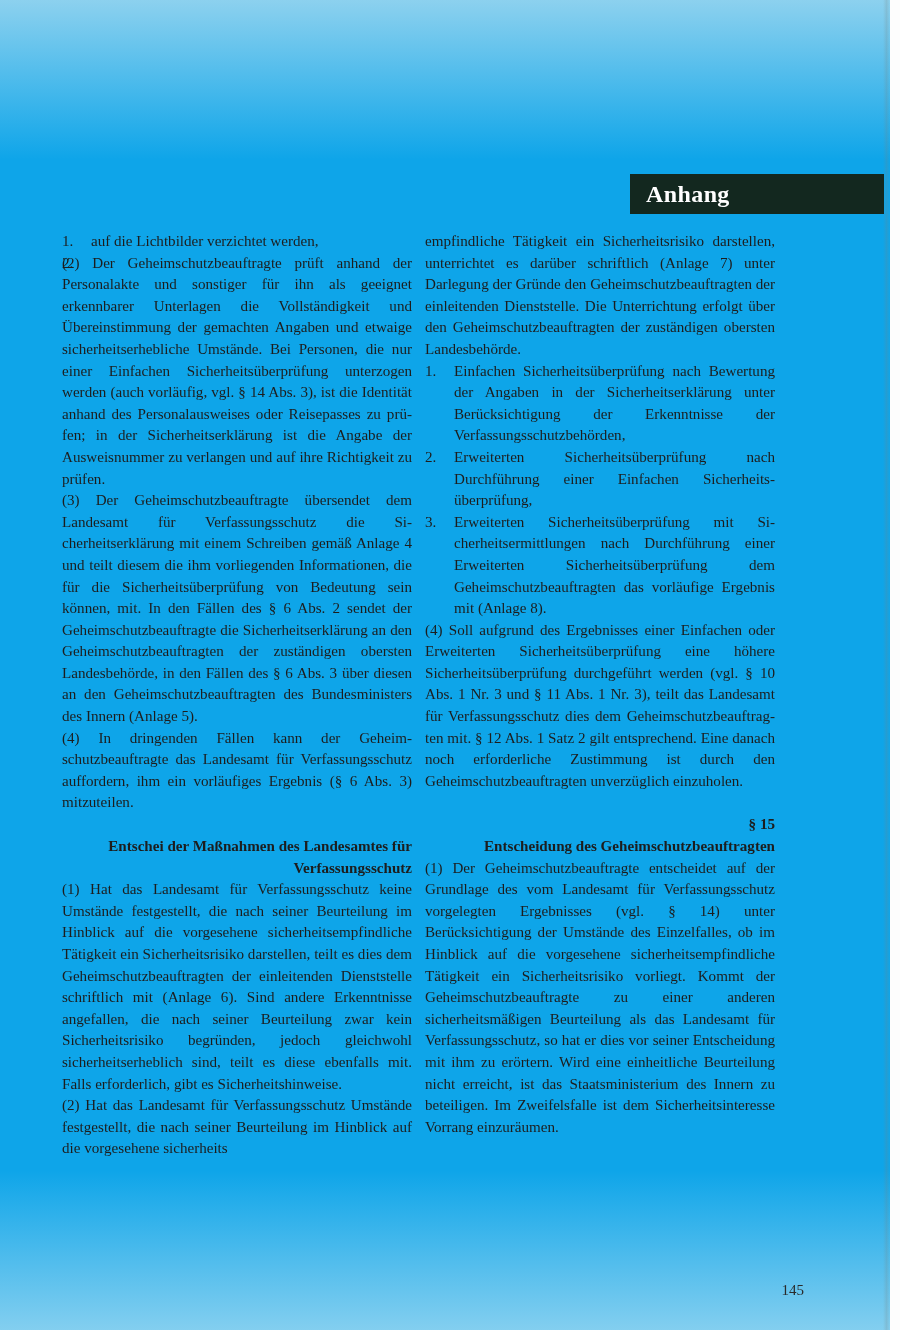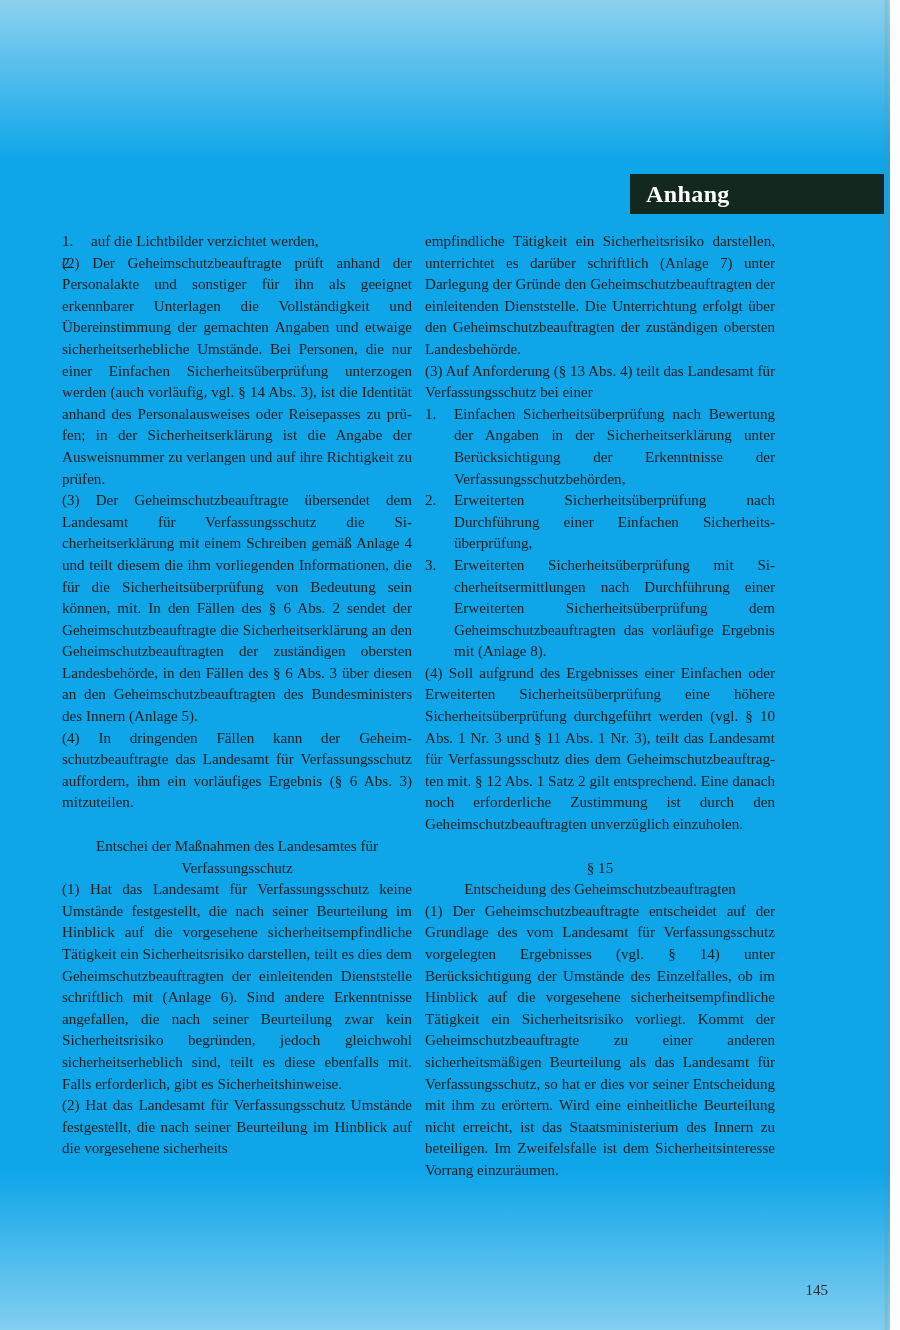--- a/index.html
+++ b/index.html
@@ -91,22 +91,22 @@
     hyphens: manual;
   }
   .para + .para { margin-top: 0; }
   .spacer-md { height: 22px; }
 
   h2.sec-num,
   h3.sec-title {
     margin: 0;
     font-size: 15.1px;
     line-height: 21.6px;
-    font-weight: normal;
-    text-align: center;
+    font-weight: bold;
+    text-align: right;
   }
 
   
   ol.numlist {
     margin: 0;
     padding: 0;
     list-style: none;
   }
   ol.numlist > li {
     position: relative;
@@ -117,21 +117,21 @@
   }
   ol.numlist > li > .num {
     position: absolute;
     left: 0;
     top: 0;
     width: 22px;
     text-align: left;
   }
   .pagenum {
     position: absolute;
-    right: 72px;
+    right: 96px;
     top: 1283px;
     font-size: 15px;
     line-height: 1;
     color: #2a2a2a;
   }
 </style>
 </head>
 <body>
 
 <div class="page">
@@ -166,21 +166,20 @@
 
       <h3 class="sec-title">Entschei der Maßnahmen des Landesamtes für Verfassungsschutz</h3>
 
       <p class="para">(1) Hat das Landesamt für Verfassungsschutz keine Umstände festgestellt, die nach seiner Be­urteilung im Hinblick auf die vorgesehene si­cherheitsempfindliche Tätigkeit ein Sicher­heitsrisiko darstellen, teilt es dies dem Geheim­schutzbeauftragten der einleitenden Dienst­stelle schriftlich mit (Anlage 6). Sind andere Er­kenntnisse angefallen, die nach seiner Beurtei­lung zwar kein Sicherheitsrisiko begründen, je­doch gleichwohl sicherheitserheblich sind, teilt es diese ebenfalls mit. Falls erforderlich, gibt es Sicherheitshinweise.</p>
       <p class="para">(2) Hat das Landesamt für Verfassungsschutz Umstände festgestellt, die nach seiner Beurtei­lung im Hinblick auf die vorgesehene sicherheits­</p>
     </div>
 
     <div class="col col-right">
 
       <p class="para">empfindliche Tätigkeit ein Sicherheitsrisiko dar­stellen, unterrichtet es darüber schriftlich (An­lage 7) unter Darlegung der Gründe den Geheim­schutzbeauftragten der einleitenden Dienststelle. Die Unterrichtung erfolgt über den Geheim­schutzbeauftragten der zuständigen obersten Landesbehörde.</p>
-      <p class="para">(3) Auf Anforderung (§ 13 Abs. 4) teilt das Lan­desamt für Verfassungsschutz bei einer</p>
 
       <ol class="numlist">
         <li>
           <span class="num">1.</span>
           <span>Einfachen Sicherheitsüberprüfung nach Be­wertung der Angaben in der Sicherheitser­klärung unter Berücksichtigung der Erkennt­nisse der Verfassungsschutzbehörden,</span>
         </li>
         <li>
           <span class="num">2.</span>
           <span>Erweiterten Sicherheitsüberprüfung nach Durchführung einer Einfachen Sicherheits­überprüfung,</span>
         </li>

